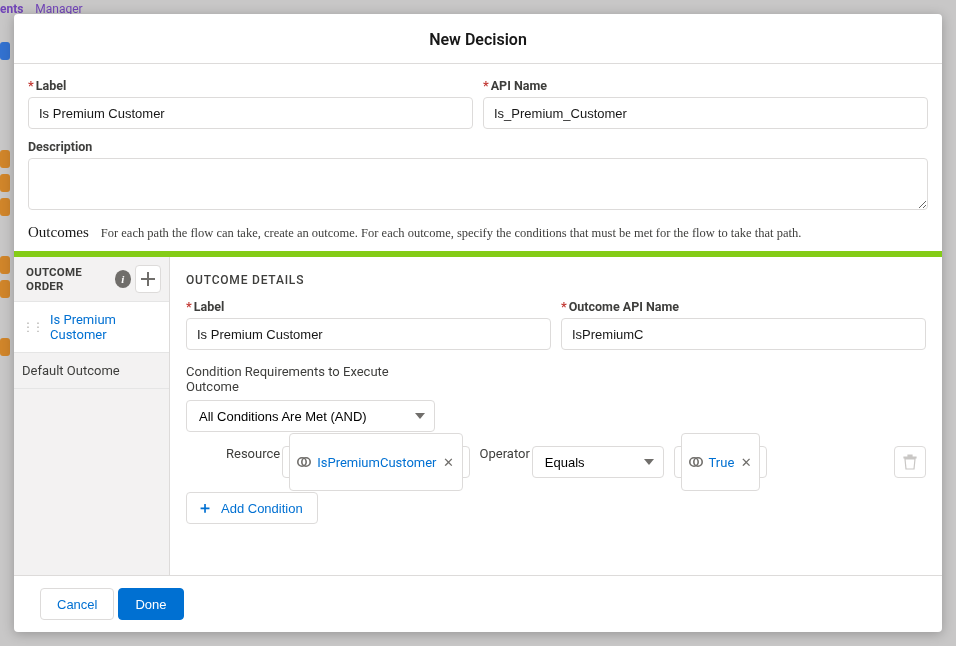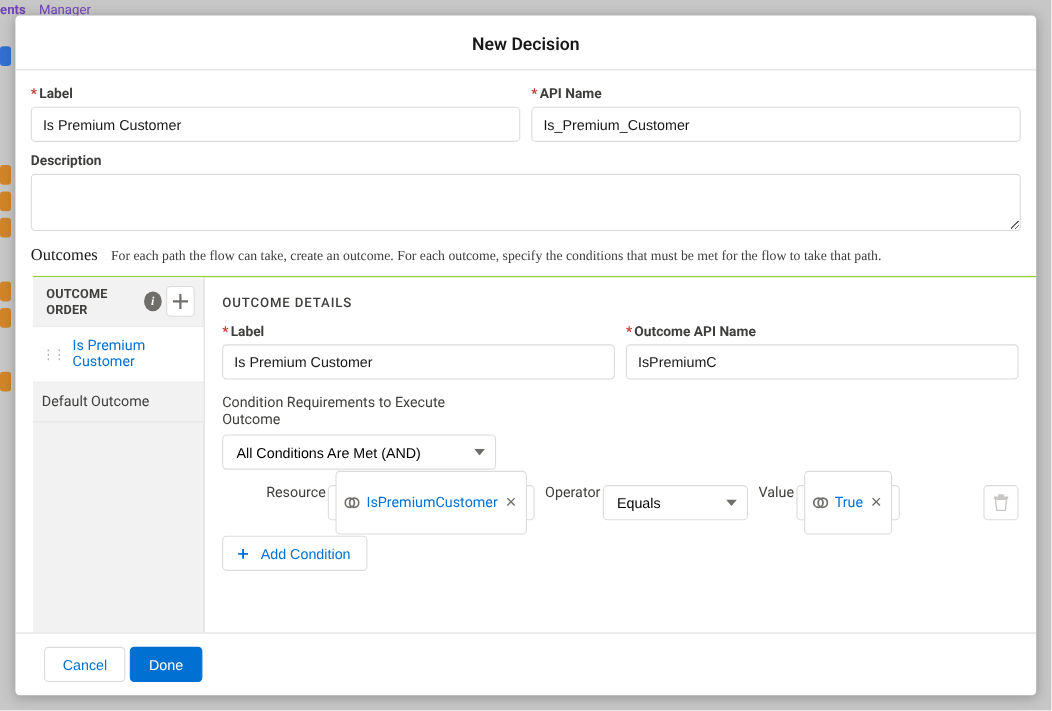--- a/index.html
+++ b/index.html
@@ -95,23 +95,22 @@
   font-weight: 500;
 }
 .outcomes-header .hint {
   font-size: 12.5px;
   color: #3e3e3c;
 }
 
 .outcomes-area {
   flex: 1 1 auto;
   display: flex;
-  border-top: 1px solid #84cc16;
+  border-top: 6px solid #84cc16;
   min-height: 0;
-  margin-left: 16px;
 }
 
 .outcome-sidebar {
   width: 156px;
   border-right: 1px solid #dddbda;
   background: #f3f2f2;
   display: flex;
   flex-direction: column;
 }
 .sidebar-head {
@@ -424,21 +423,20 @@
                 <option>Equals</option>
               </select>
               <span class="select-caret">
                 <svg width="10" height="6" viewBox="0 0 10 6">
                     <path d="M0 0l5 6 5-6z" fill="#706e6b"></path>
                   </svg>
               </span>
             </div>
           </div>
           <div class="cond-col val">
-            <span class="col-label">Value</span>
             <div class="pill-box">
               <span class="pill">
                 <span class="picon">
                   <svg width="14" height="14" viewBox="0 0 14 14">
                       <circle cx="5" cy="7" r="4.2" fill="none" stroke="#706e6b" stroke-width="1.6"></circle>
                       <circle cx="9" cy="7" r="4.2" fill="none" stroke="#706e6b" stroke-width="1.6"></circle>
                     </svg>
                 </span>
                 <span>True</span>
                 <span class="px">✕</span>

